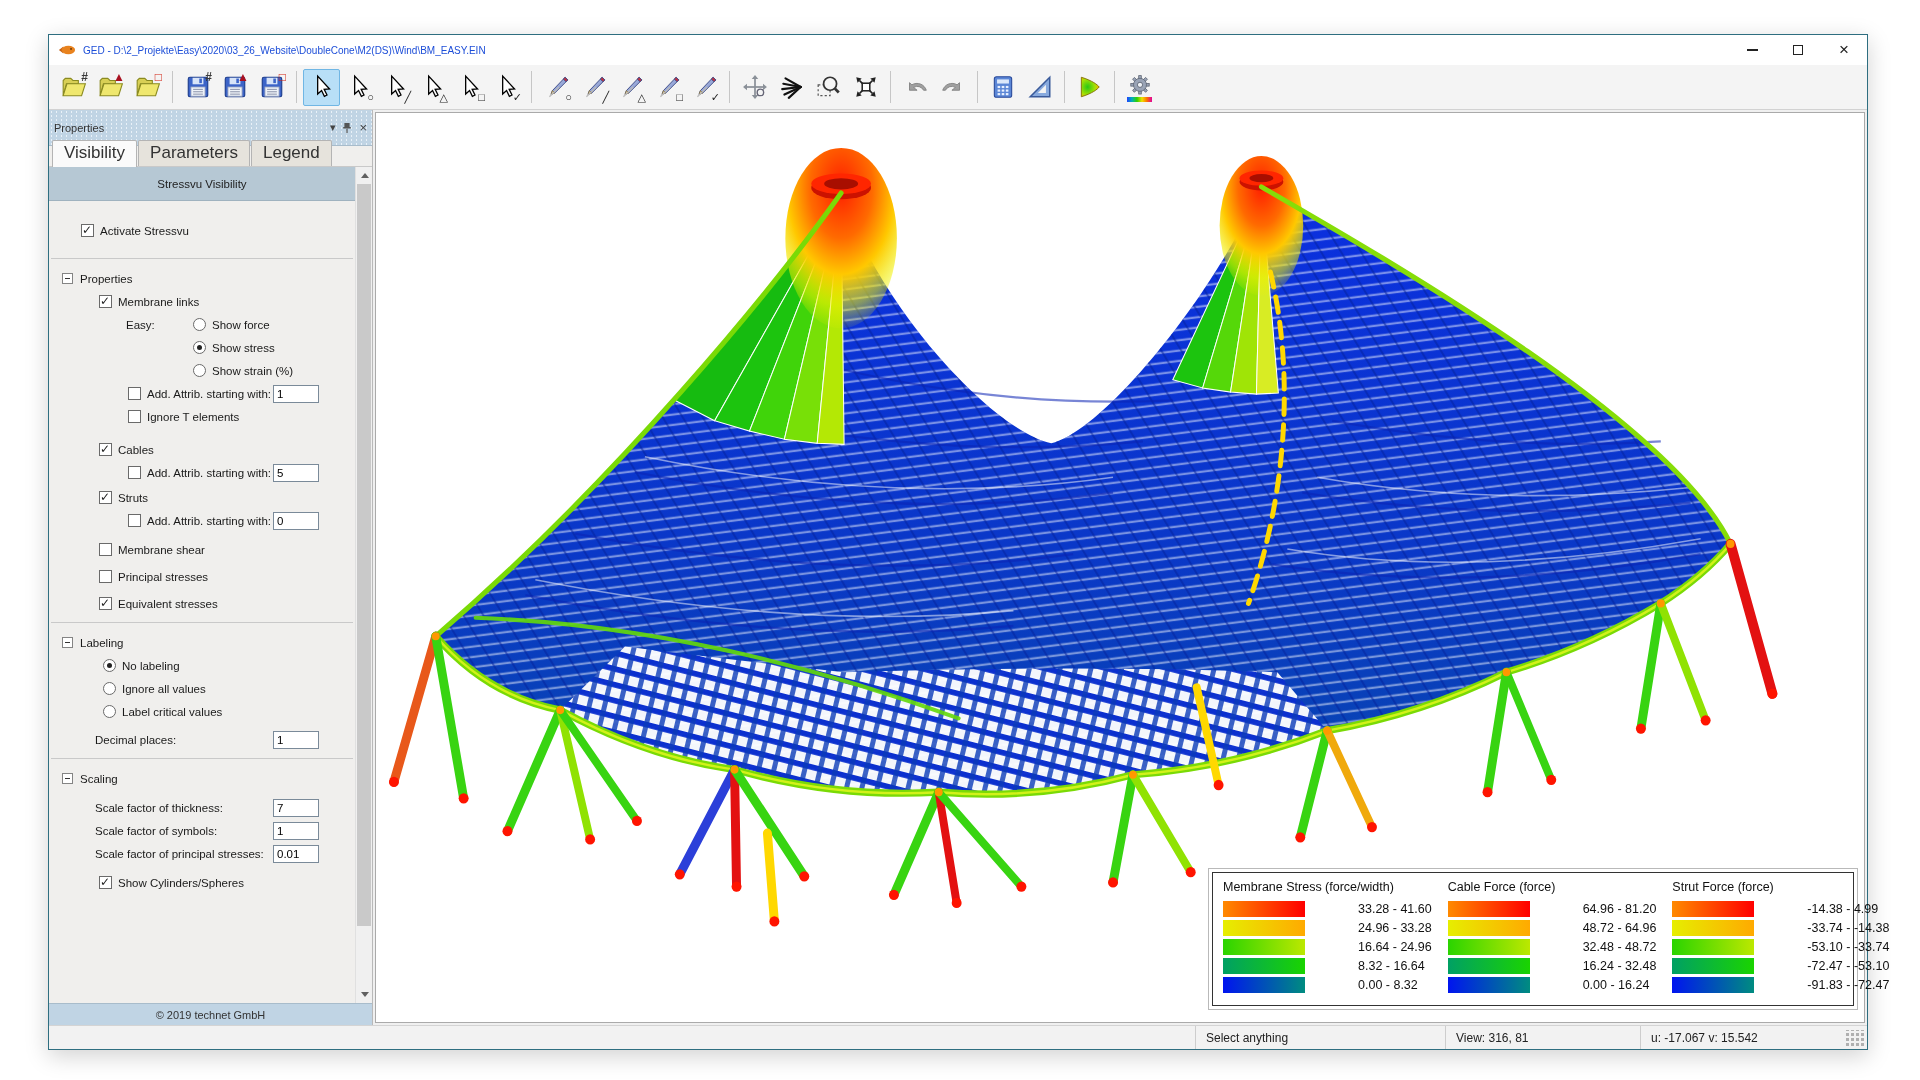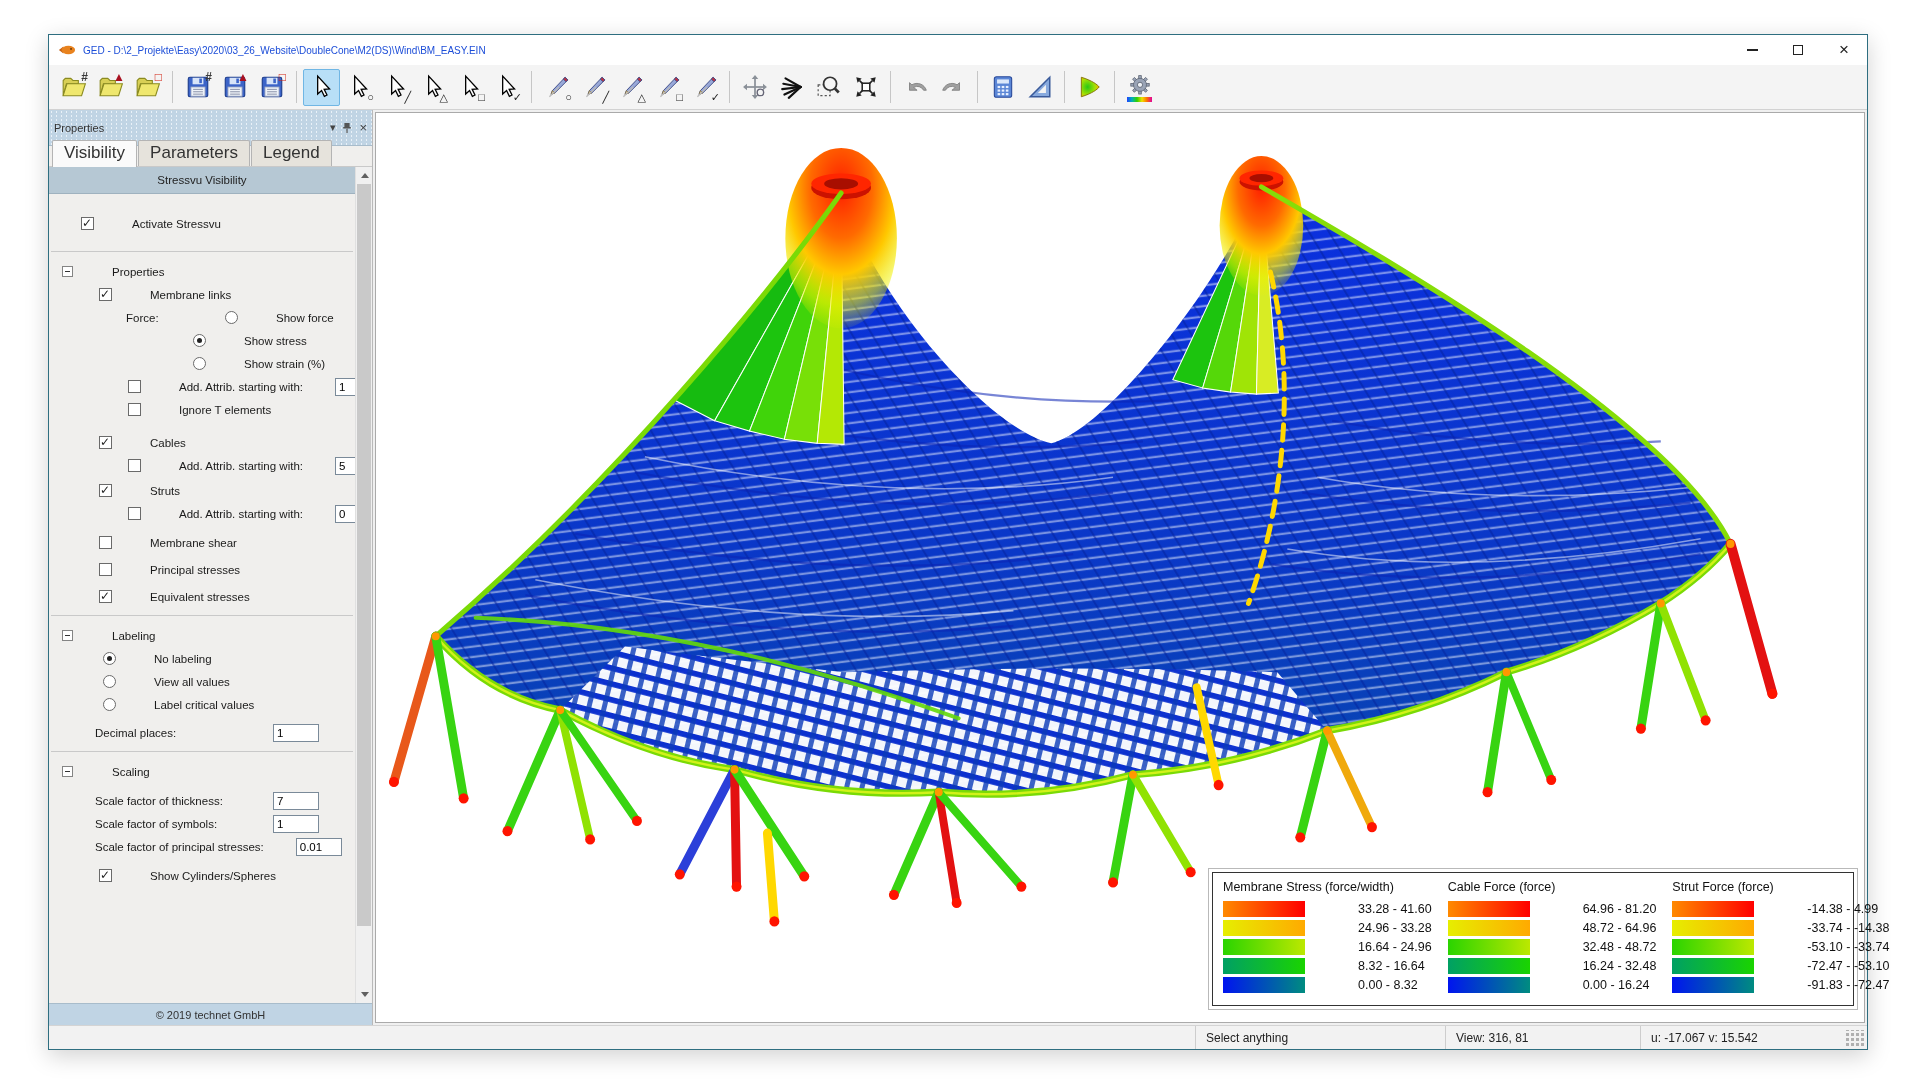--- a/index.html
+++ b/index.html
@@ -52,23 +52,23 @@
   .dock-ctrl { font-size:11px; line-height:1; display:flex; align-items:center; }
   .tabs { height:21px; flex:0 0 auto; display:flex; align-items:flex-end; background:#f0efed; padding-left:3px;
     border-bottom:1px solid #c9c9c9; }
   .tab { font-size:17px; padding:2px 11px 3px; border:1px solid #b4b4b4; border-bottom:none;
     background:#e6e3dc; color:#333; margin-right:1px; border-radius:2px 2px 0 0; }
   .tab.active { background:#fafafa; position:relative; top:1px; padding-bottom:4px; }
 
   .dock-content { flex:1 1 auto; position:relative; overflow:hidden; font-size:11.5px; }
   .dock-inner { position:absolute; left:0; top:0; right:17px; bottom:0; }
 
-  .sec-hdr { height:27px; background:#b6c8d4; display:flex; align-items:center; justify-content:center;
+  .sec-hdr { height:34px; background:#b6c8d4; display:flex; align-items:center; justify-content:center;
     font-size:11.5px; color:#222; border-bottom:1px solid #9fb2bf; }
-  .row { display:flex; align-items:center; min-height:19px; margin-top:4px;gap:32px; }
+  .row { display:flex; align-items:center; min-height:19px; margin-top:4px; }
   .lbl { color:#1a1a1a; white-space:nowrap; }
   .grow { flex:1 1 auto; }
   .chk { width:13px; height:13px; border:1px solid #6a6a6a; background:#fff; margin-right:6px;
     position:relative; flex:0 0 auto; }
   .chk.checked::after { content:"✓"; position:absolute; left:0px; top:-2px; font-size:12px; color:#222; }
   .radio { width:13px; height:13px; border:1px solid #6a6a6a; border-radius:50%; background:#fff;
     margin-right:6px; position:relative; flex:0 0 auto; }
   .radio.selected::after { content:""; position:absolute; left:3px; top:3px; width:5px; height:5px;
     border-radius:50%; background:#222; }
   .exp { width:11px; height:11px; border:1px solid #848484; background:#fff; margin-right:7px;
@@ -463,21 +463,21 @@
             <span class="exp"></span>
             <span class="lbl">Properties</span>
           </div>
 
           <div class="row i-a">
             <span class="chk checked"></span>
             <span class="lbl">Membrane links</span>
           </div>
 
           <div class="row">
-            <span class="lbl mode-label">Force:</span>
+            <span class="lbl mode-label">Easy:</span>
             <span class="radio"></span>
             <span class="lbl">Show force</span>
           </div>
           <div class="row i-radcol">
             <span class="radio selected"></span>
             <span class="lbl">Show stress</span>
           </div>
           <div class="row i-radcol">
             <span class="radio"></span>
             <span class="lbl">Show strain (%)</span>
@@ -531,21 +531,21 @@
           <div class="row i-grp">
             <span class="exp"></span>
             <span class="lbl">Labeling</span>
           </div>
           <div class="row i-rad2">
             <span class="radio selected"></span>
             <span class="lbl">No labeling</span>
           </div>
           <div class="row i-rad2">
             <span class="radio"></span>
-            <span class="lbl">View all values</span>
+            <span class="lbl">Ignore all values</span>
           </div>
           <div class="row i-rad2">
             <span class="radio"></span>
             <span class="lbl">Label critical values</span>
           </div>
           <div class="row i-lab" style="margin-top:9px;">
             <span class="lbl grow">Decimal places:</span>
             <input class="num" readonly="" value="1" style="">
           </div>
 

